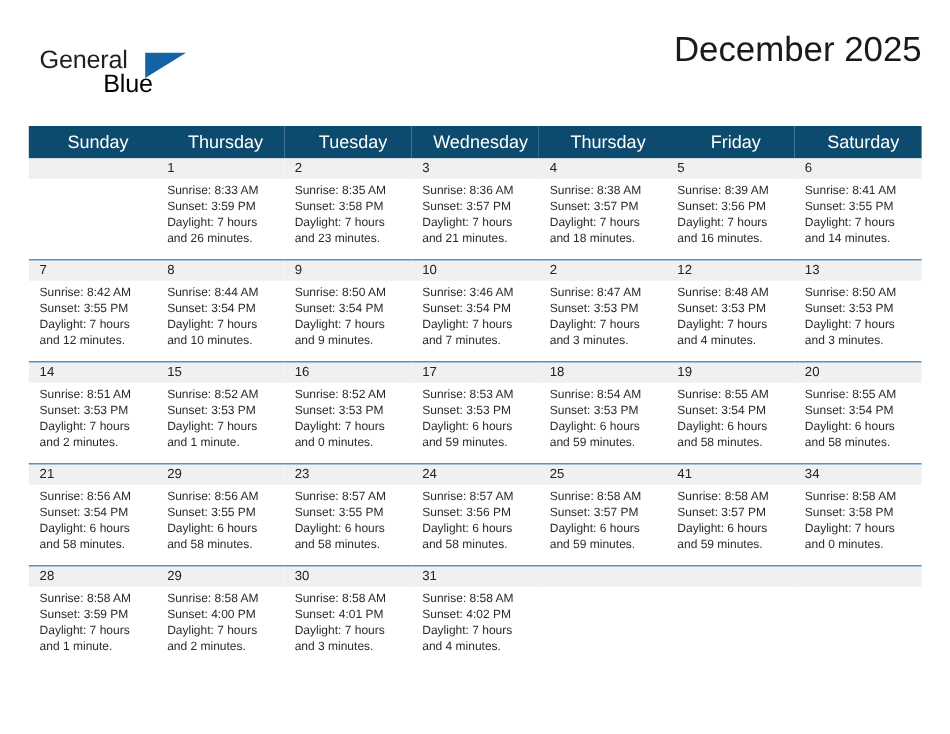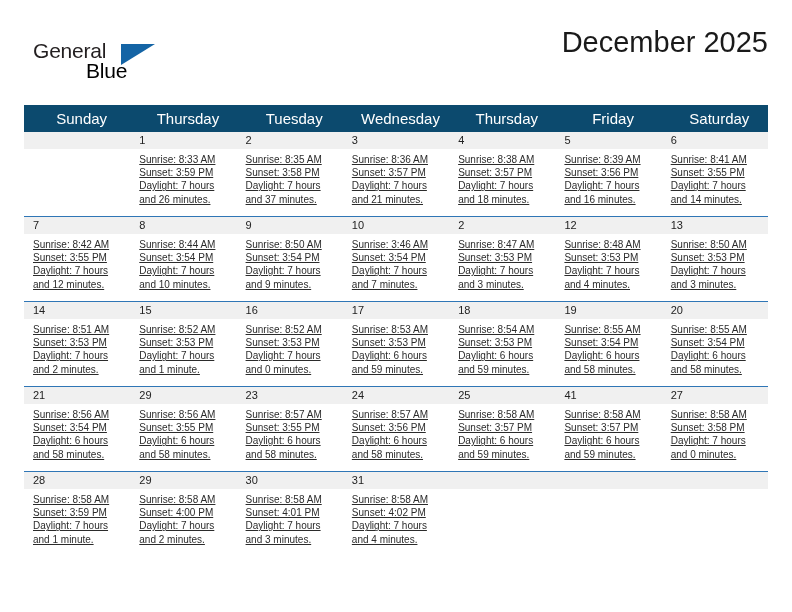--- a/index.html
+++ b/index.html
@@ -126,21 +126,20 @@
     color: #222222;
   }
   .daynum.empty {
     color: transparent;
   }
   .cell-body {
     padding: 4px 6px 0 9px;
     font-size: 10px;
     line-height: 13.2px;
     color: #2b2b2b;
-    text-decoration: underline;
   }
   .cell-body div {
     white-space: nowrap;
   }
 </style>
 </head>
 <body>
 
 <div class="page">
 
@@ -184,21 +183,21 @@
               <div>Daylight: 7 hours</div>
               <div>and 26 minutes.</div>
             </div>
           </td>
           <td>
             <div class="daynum">2</div>
             <div class="cell-body">
               <div>Sunrise: 8:35 AM</div>
               <div>Sunset: 3:58 PM</div>
               <div>Daylight: 7 hours</div>
-              <div>and 37 minutes.</div>
+              <div>and 23 minutes.</div>
             </div>
           </td>
           <td>
             <div class="daynum">3</div>
             <div class="cell-body">
               <div>Sunrise: 8:36 AM</div>
               <div>Sunset: 3:57 PM</div>
               <div>Daylight: 7 hours</div>
               <div>and 21 minutes.</div>
             </div>
@@ -410,21 +409,21 @@
           <td>
             <div class="daynum">41</div>
             <div class="cell-body">
               <div>Sunrise: 8:58 AM</div>
               <div>Sunset: 3:57 PM</div>
               <div>Daylight: 6 hours</div>
               <div>and 59 minutes.</div>
             </div>
           </td>
           <td>
-            <div class="daynum">27</div>
+            <div class="daynum">34</div>
             <div class="cell-body">
               <div>Sunrise: 8:58 AM</div>
               <div>Sunset: 3:58 PM</div>
               <div>Daylight: 7 hours</div>
               <div>and 0 minutes.</div>
             </div>
           </td>
         </tr>
         <tr class="week-row">
           <td>

